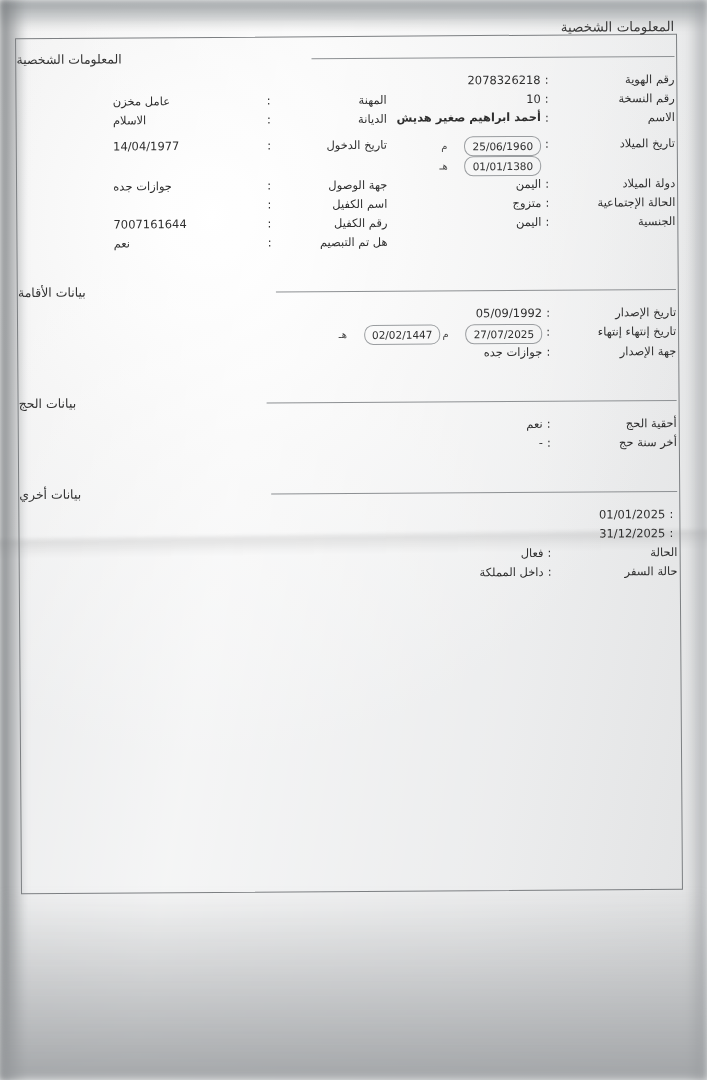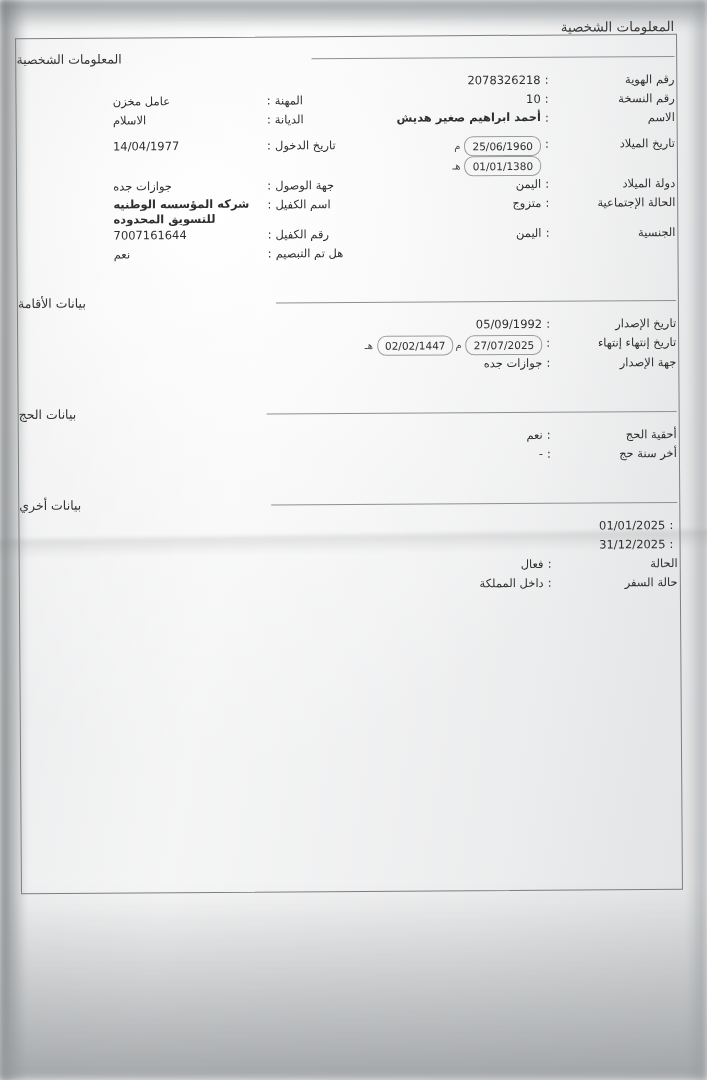--- a/index.html
+++ b/index.html
@@ -151,21 +151,21 @@
   }
   .value {
     width: 150px;
     text-align: right;
     color: #2f2f2f;
     padding-left: 4px;
   }
   
   .label2 {
     width: 112px;
-    text-align: left;
+    text-align: right;
     color: #2f2f2f;
   }
   .colon2 {
     width: 12px;
     text-align: center;
     color: #2f2f2f;
   }
   .value2 {
     width: 150px;
     text-align: left;
@@ -176,21 +176,21 @@
     line-height: 15px;
     font-weight: bold;
   }
 
   .pill {
     display: inline-block;
     border: 1px solid #9a9da0;
     border-radius: 9px;
     padding: 1px 7px;
     font-size: 10.5px;
-    margin-left: 2px;
+    margin-left: 15px;
     color: #2f2f2f;
     white-space: nowrap;
   }
   .dual {
     display: flex;
     flex-direction: row;
     align-items: center;
     justify-content: flex-start;
     gap: 2px;
   }
@@ -283,21 +283,20 @@
         <div class="colon2">:</div>
         <div class="value2">جوازات جده</div>
       </div>
 
       <div class="row">
         <div class="label">الحالة الإجتماعية</div>
         <div class="colon">:</div>
         <div class="value">متزوج</div>
         <div class="label2">اسم الكفيل</div>
         <div class="colon2">:</div>
-        <div class="value2 two-line">شركه المؤسسه الوطنيه للتسويق المحدوده</div>
       </div>
 
       <div class="row">
         <div class="label">الجنسية</div>
         <div class="colon">:</div>
         <div class="value">اليمن</div>
         <div class="label2">رقم الكفيل</div>
         <div class="colon2">:</div>
         <div class="value2">7007161644</div>
       </div>

